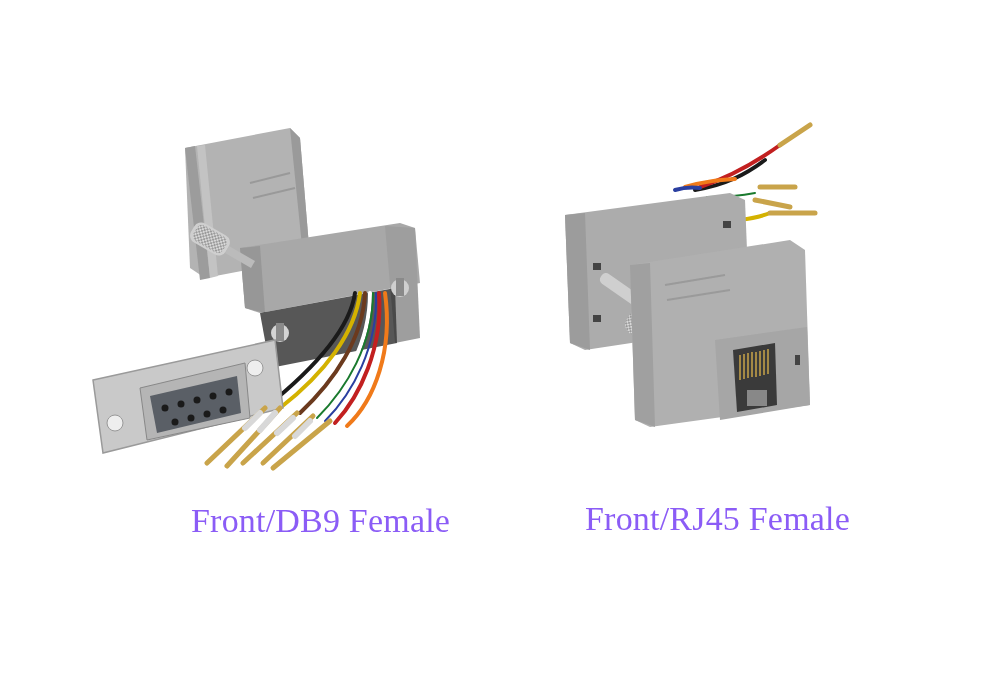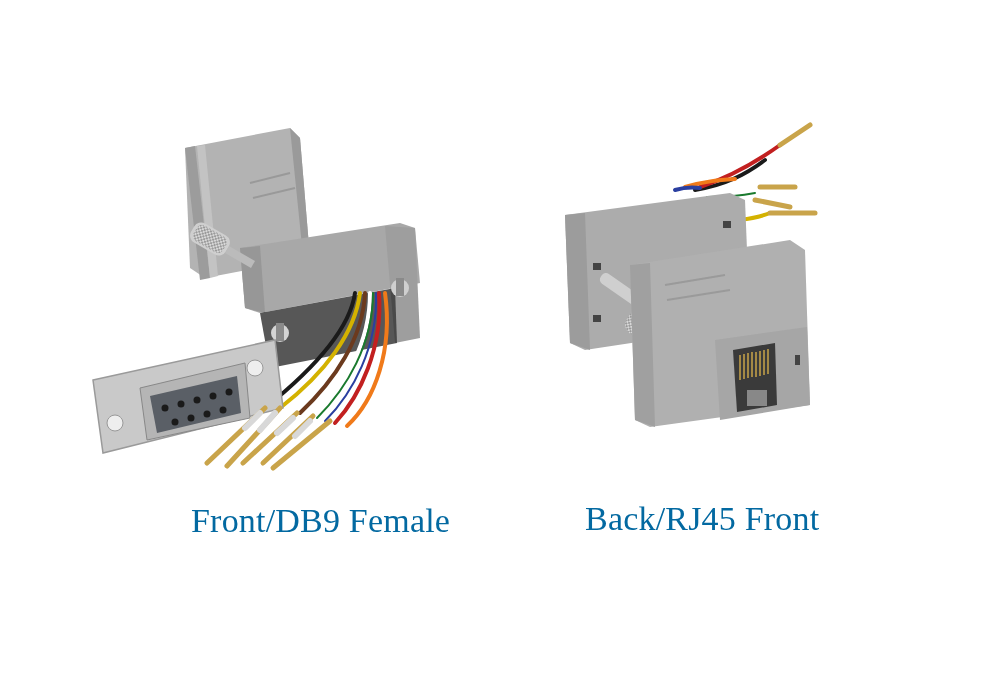--- a/index.html
+++ b/index.html
@@ -1,20 +1,20 @@
 <!DOCTYPE html>
 <html><head>
   <meta charset="utf-8">
   <style>
     html, body { margin: 0; padding: 0; background: #ffffff; }
     body { width: 1000px; height: 700px; position: relative; overflow: hidden; font-family: "DejaVu Serif", "Liberation Serif", serif; }
     .product { position: absolute; }
     #front-product { left: 85px; top: 118px; width: 360px; height: 360px; }
     #back-product { left: 555px; top: 115px; width: 280px; height: 330px; }
-    .caption { position: absolute; font-family: "Liberation Serif", "DejaVu Serif", serif; font-size: 34px; color: #0369a1; letter-spacing: 0.2px; white-space: nowrap; }
+    .caption { position: absolute; font-family: "Liberation Serif", "DejaVu Serif", serif; font-size: 34px; color: #8b5cf6; letter-spacing: 0.2px; white-space: nowrap; }
     #front-caption { left: 191px; top: 502px; }
     #back-caption { left: 585px; top: 500px; }
     svg { display: block; }
   </style>
 </head>
 <body>
 
 <div class="product" id="front-product">
   <svg width="360" height="360" viewBox="0 0 360 360">
 
@@ -141,13 +141,13 @@
     <defs>
       <pattern id="knurl2" width="4" height="4" patternUnits="userSpaceOnUse">
         <rect width="4" height="4" fill="#d8d8d8"></rect>
         <path d="M0,0 L4,4 M4,0 L0,4" stroke="#8a8a8a" stroke-width="0.8"></path>
       </pattern>
     </defs>
   </svg>
 </div>
 
 <div class="caption" id="front-caption">Front/DB9 Female</div>
-<div class="caption" id="back-caption">Back/RJ45 Front</div>
+<div class="caption" id="back-caption">Front/RJ45 Female</div>
 
 </body></html>

